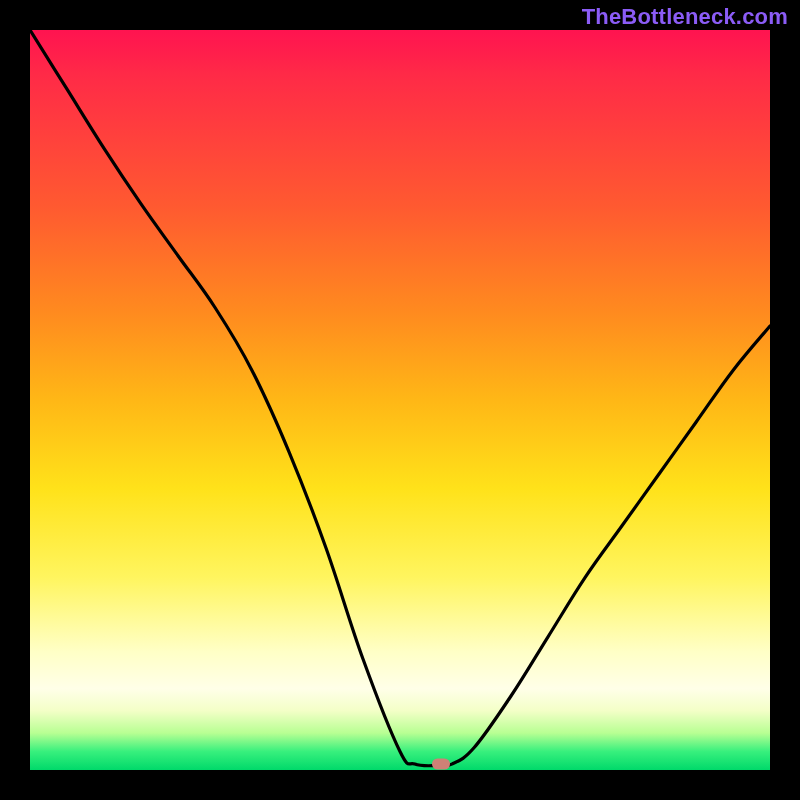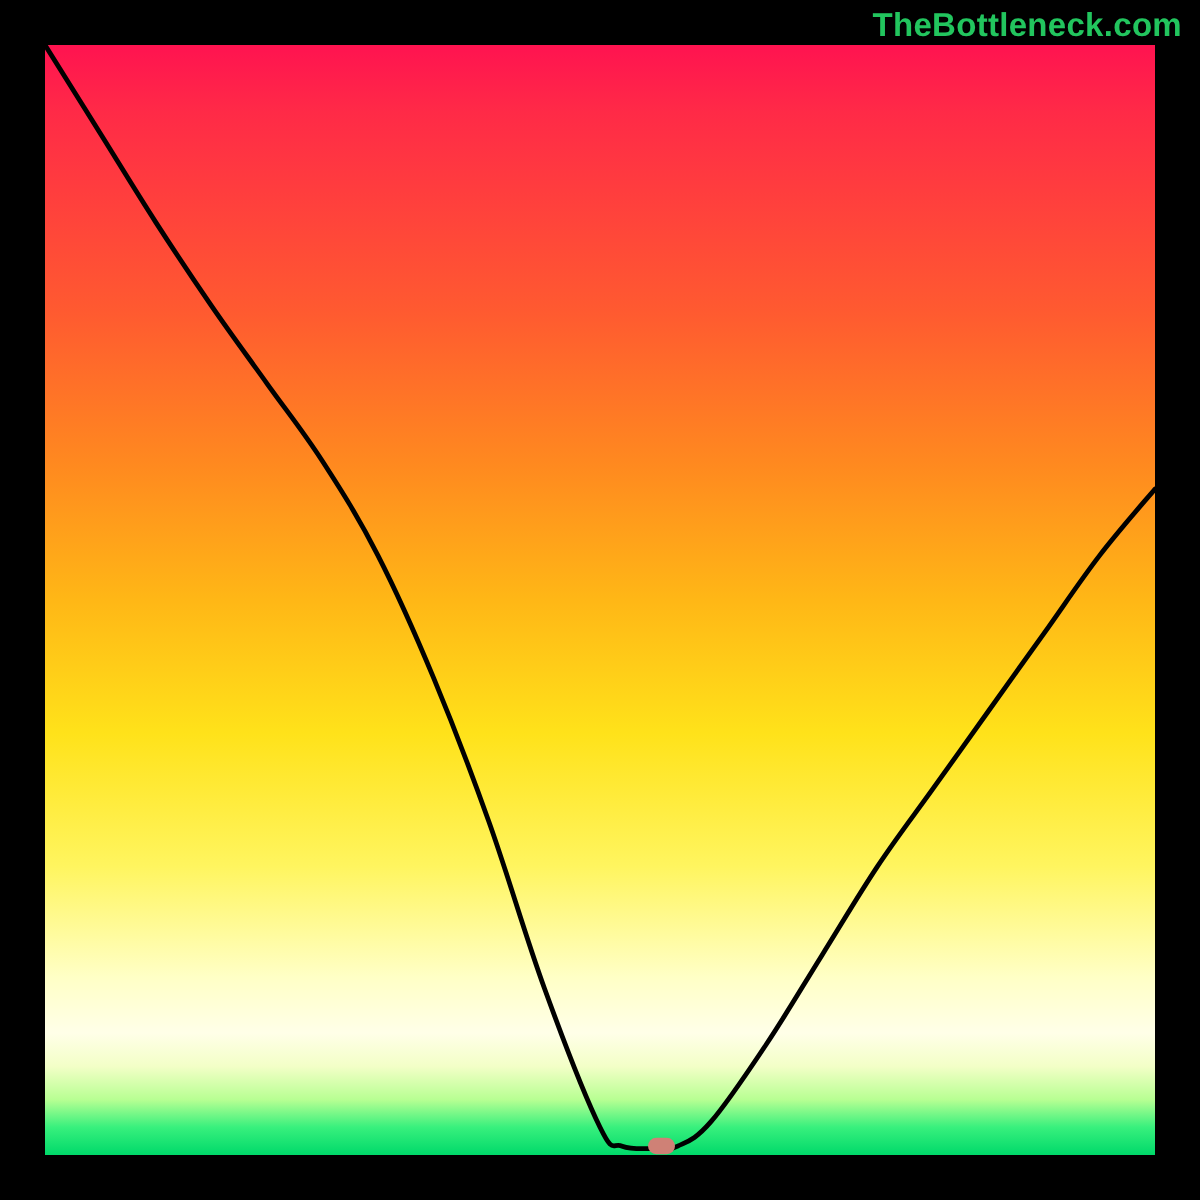--- a/index.html
+++ b/index.html
@@ -10,21 +10,21 @@
     height: 800px;
     background: #000;
   }
   .watermark {
     position: absolute;
     top: 4px;
     right: 12px;
     font-family: Arial, Helvetica, sans-serif;
     font-size: 22px;
     font-weight: 600;
-    color: #22c55e;
+    color: #8b5cf6;
     letter-spacing: 0.2px;
     z-index: 10;
   }
   .plot {
     position: absolute;
     left: 30px;
     top: 30px;
     width: 740px;
     height: 740px;
     overflow: hidden;

